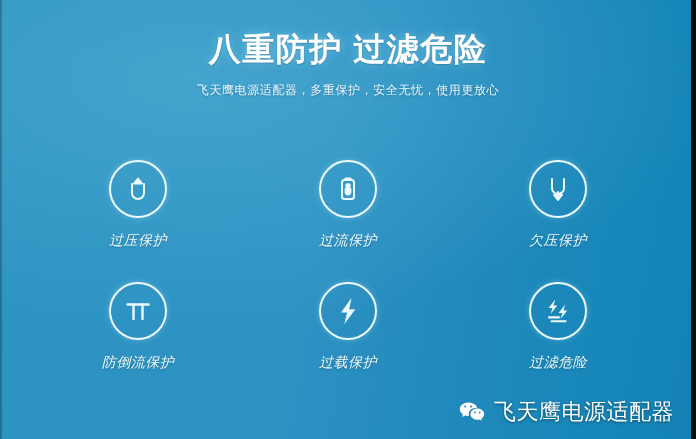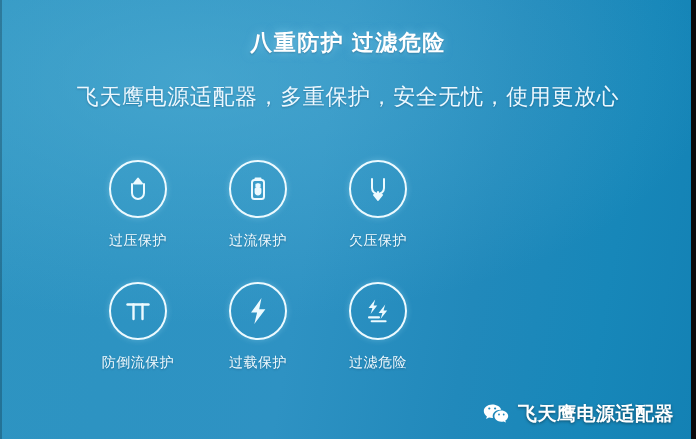--- a/index.html
+++ b/index.html
@@ -29,48 +29,50 @@
     top: 0; left: 0;
     width: 2px; height: 439px;
     background: rgba(0,0,0,0.22);
   }
 
   .title {
     position: absolute;
     top: 28px;
     left: 0; right: 0;
     text-align: center;
-    font-size: 22px;
+    font-size: 32px;
     font-weight: bold;
     letter-spacing: 1.5px;
     color: #ffffff;
     text-shadow: 0 0 10px rgba(160,225,255,0.55), 0 1px 2px rgba(0,40,70,0.35);
     white-space: nowrap;
   }
   .subtitle {
     position: absolute;
     top: 82px;
     left: 0; right: 0;
     text-align: center;
-    font-size: 22px;
+    font-size: 12px;
     letter-spacing: 0.6px;
     color: #ecf8ff;
     text-shadow: 0 1px 2px rgba(0,40,70,0.30);
     white-space: nowrap;
   }
 
   .grid {
     position: absolute;
     top: 160px;
     left: 78px;
     width: 540px;
   }
   .row {
     display: flex;
+    justify-content: space-between;
     margin-bottom: 32px;
+    font-style: italic;
   }
   .cell {
     width: 120px;
     display: flex;
     flex-direction: column;
     align-items: center;
   }
   .circle {
     width: 58px;
     height: 58px;
@@ -95,22 +97,22 @@
   
   .watermark {
     position: absolute;
     right: 22px;
     bottom: 12px;
     display: flex;
     align-items: center;
     gap: 9px;
   }
   .wm-text {
-    font-size: 19px;
-    font-weight: bold;
+    font-size: 22px;
+    font-weight: normal;
     color: #ffffff;
     letter-spacing: 0.5px;
     text-shadow: 0 1px 3px rgba(0,0,0,0.45);
     white-space: nowrap;
   }
   .wm-logo { width: 26px; height: 22px; display:block; }
 </style>
 </head>
 <body>
 

